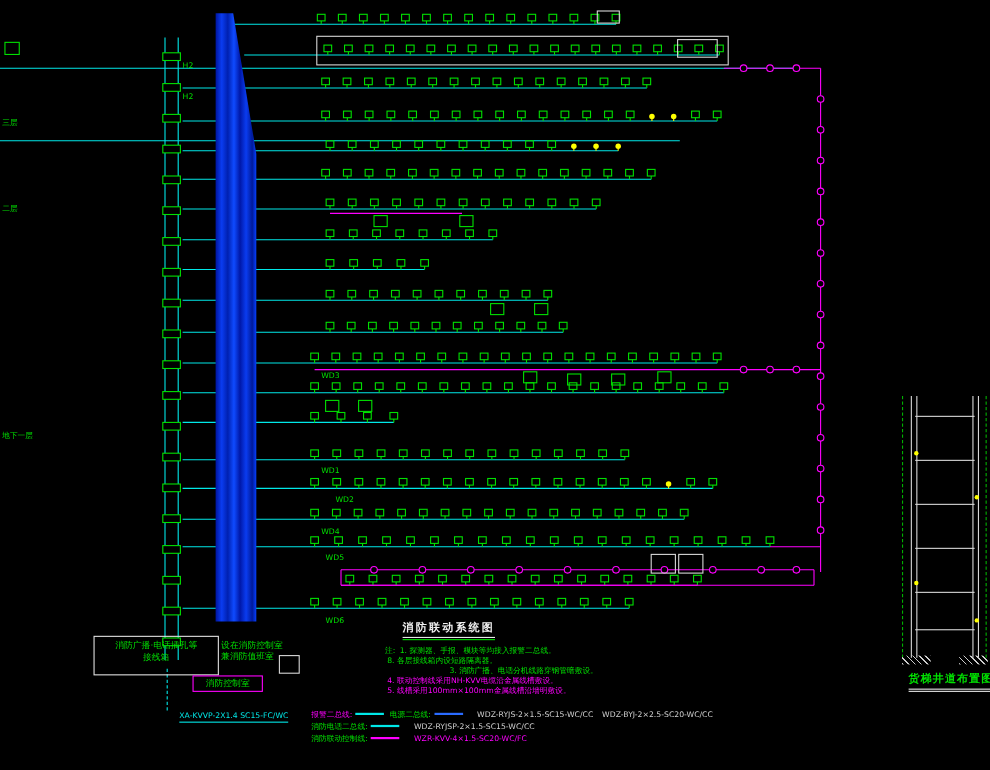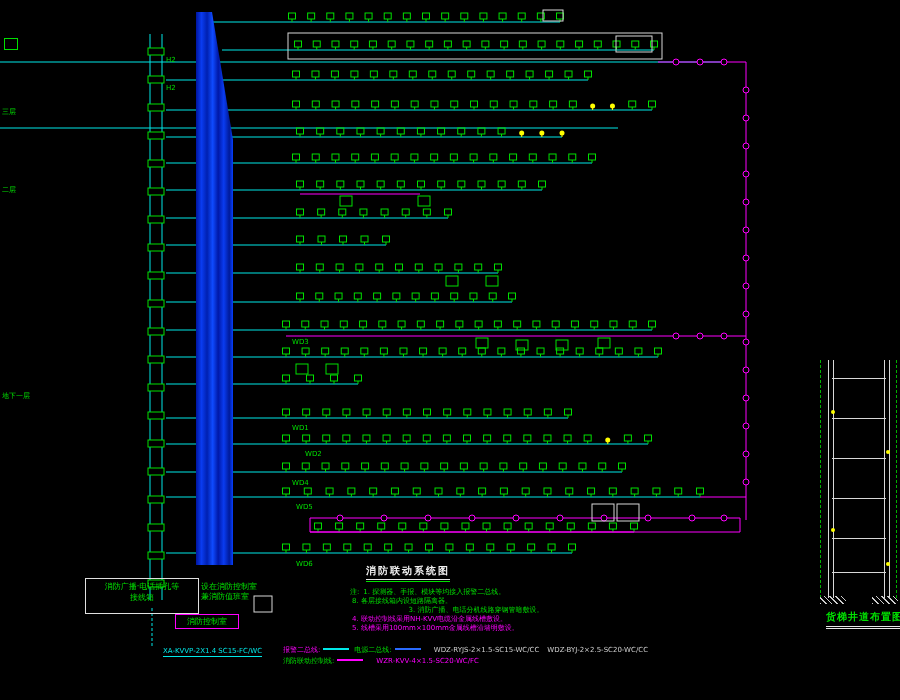--- a/index.html
+++ b/index.html
@@ -835,20 +835,21 @@
         <div class="item" style="color: rgb(0, 224, 0);">1. 探测器、手报、模块等均接入报警二总线。</div>
         <div class="item" style="color: rgb(0, 224, 0);">8. 各层接线箱内设短路隔离器。</div>
         <div class="item" style="color: rgb(0, 224, 0); text-align: center;">3. 消防广播、电话分机线路穿钢管暗敷设。</div>
         <div class="item" style="color: rgb(255, 0, 255);">4. 联动控制线采用NH-KVV电缆沿金属线槽敷设。</div>
         <div class="item" style="color: rgb(255, 0, 255);">5. 线槽采用100mm×100mm金属线槽沿墙明敷设。</div>
       </div>
   </div>
 
   <div class="abs" id="legend">
       <div class="leg-row"><span style="color: rgb(255, 0, 255);">报警二总线:</span><span class="leg-line" style="background: rgb(0, 232, 232);"></span><span style="color: rgb(0, 224, 0);">电源二总线:</span><span class="leg-line" style="background: rgb(42, 107, 255);"></span><span class="leg-sp" style="color: rgb(208, 208, 208);">WDZ-RYJS-2×1.5-SC15-WC/CC</span><span class="leg-sp" style="color: rgb(208, 208, 208);">WDZ-BYJ-2×2.5-SC20-WC/CC</span></div>
+      <div class="leg-row"><span style="color: rgb(0, 224, 0);">消防电话二总线:</span><span class="leg-line" style="background: rgb(0, 232, 232);"></span><span class="leg-sp" style="color: rgb(208, 208, 208);">WDZ-RYJSP-2×1.5-SC15-WC/CC</span></div>
       <div class="leg-row"><span style="color: rgb(0, 224, 0); text-align: center;">消防联动控制线:</span><span class="leg-line" style="background: rgb(255, 0, 255);"></span><span class="leg-sp" style="color: rgb(255, 0, 255);">WZR-KVV-4×1.5-SC20-WC/FC</span></div>
     </div>
 
   <div class="abs" id="ctrl-box">
     <div>消防广播·电话插孔等</div>
     <div>接线箱</div>
   </div>
   <div class="abs t8 g" id="ctrl-side">
     <div>设在消防控制室</div>
     <div>兼消防值班室</div>

